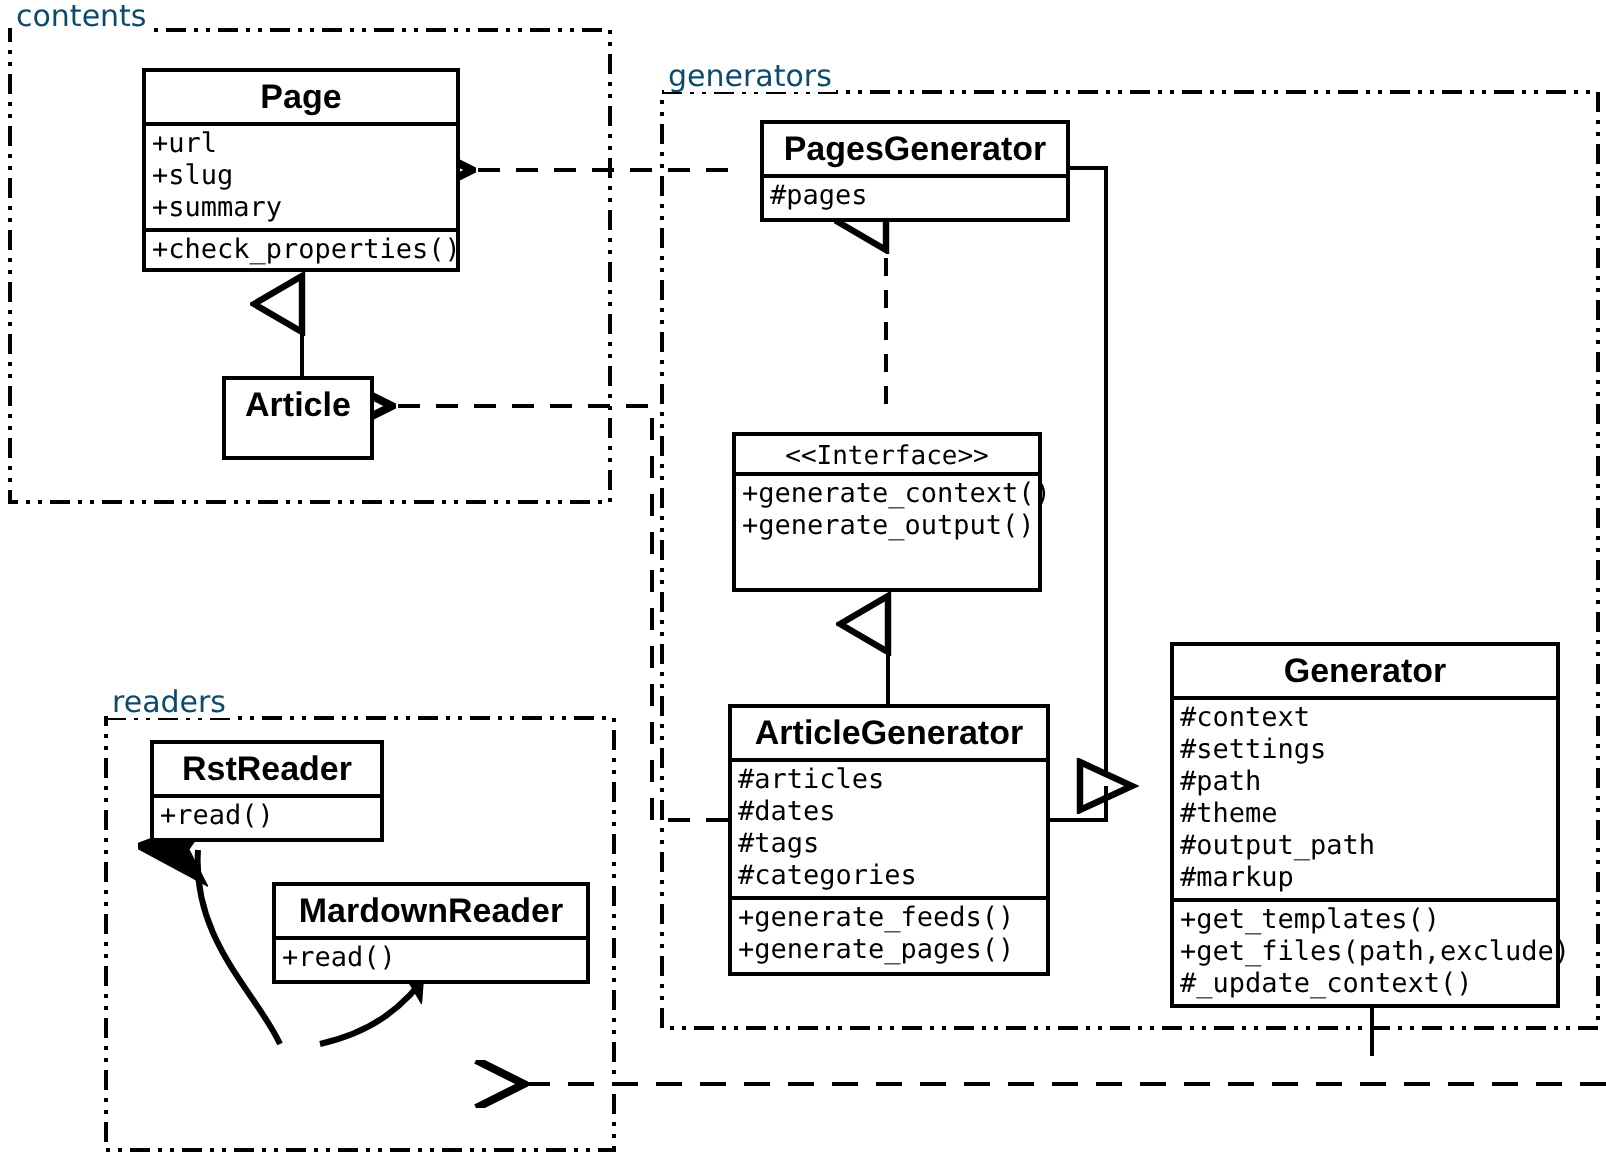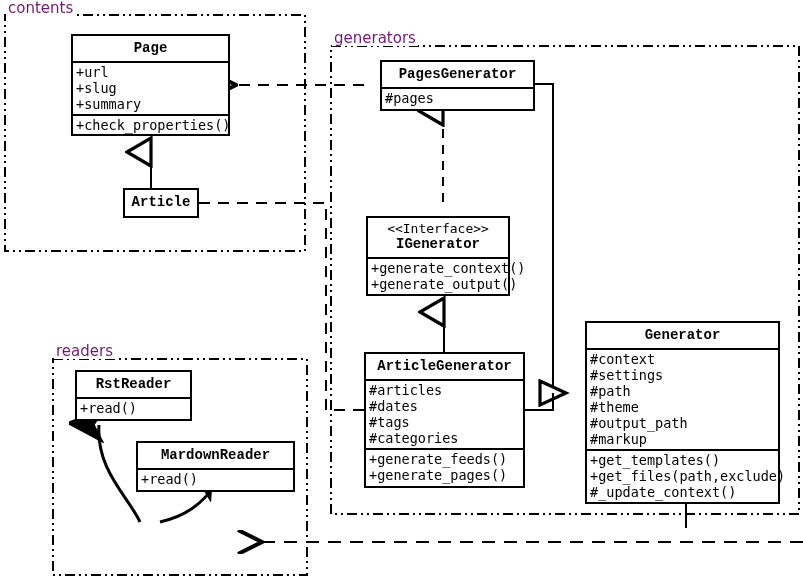--- a/index.html
+++ b/index.html
@@ -1,24 +1,24 @@
 <!DOCTYPE html>
 <html><head>
 <meta charset="utf-8">
 <style>
   html,body{margin:0;padding:0;background:#ffffff;}
   body{width:803px;height:579px;position:relative;overflow:hidden;
        font-family:"DejaVu Sans","Liberation Sans",sans-serif;color:#000;}
   #canvas{position:absolute;left:0;top:0;width:803px;height:579px;}
   svg.layer{position:absolute;left:0;top:0;width:803px;height:579px;pointer-events:none;}
   .pkg-label{position:absolute;font-size:15px;font-family:"DejaVu Sans","Liberation Sans",sans-serif;
-             color:#701a75;background:#fff;padding:0 2px;white-space:nowrap;line-height:16px;text-align:center;}
+             color:#0c4a6e;background:#fff;padding:0 2px;white-space:nowrap;line-height:16px;text-align:center;}
   .uml{position:absolute;border:2px solid #000;background:#fff;box-sizing:border-box;}
-  .uml .title{font-weight:bold;text-align:center;font-size:14px;line-height:17px;
-              padding:4px 6px;font-family:Liberation Mono, monospace;}
+  .uml .title{font-weight:bold;text-align:center;font-size:17px;line-height:17px;
+              padding:4px 6px;font-family:Liberation Sans, sans-serif;}
   .uml .stereo{text-align:center;font-size:13px;line-height:15px;padding:3px 6px 0 6px;
                font-family:"DejaVu Sans Mono","Liberation Mono",monospace;font-weight:normal;}
   .uml .title.with-stereo{padding-top:0;padding-bottom:4px;}
   .uml .sep{border-top:2px solid #000;}
   .uml .compart{padding:1px 3px 2px 3px;}
   .uml .row{font-size:13.5px;line-height:16px;white-space:nowrap;
             font-family:"DejaVu Sans Mono","Liberation Mono",monospace;}
   .uml.plain .title{font-weight:normal;font-size:13.5px;padding:7px 8px;
             font-family:"DejaVu Sans","Liberation Sans",sans-serif;}
 </style>
@@ -102,34 +102,33 @@
     <div class="compart sep">
       <div class="row">+url</div>
       <div class="row">+slug</div>
       <div class="row">+summary</div>
     </div>
     <div class="compart sep">
       <div class="row">+check_properties()</div>
     </div>
   </div>
 
-  <div class="uml" style="left:123px;top:188px;width:76px;height:30px;">
+  <div class="uml" style="left:111px;top:188px;width:76px;height:42px;">
     <div class="title" style="padding:4px 6px;">Article</div>
   </div>
 
   <div class="uml" style="left:364px;top:60px;width:155px;height:51px;margin-left:16px;">
     <div class="title">PagesGenerator</div>
     <div class="compart sep">
       <div class="row">#pages</div>
     </div>
   </div>
 
-  <div class="uml" style="left:366px;top:216px;width:144px;height:80px;">
+  <div class="uml" style="left:366px;top:216px;width:155px;height:80px;">
     <div class="stereo">&lt;&lt;Interface&gt;&gt;</div>
-    <div class="title with-stereo">IGenerator</div>
     <div class="compart sep">
       <div class="row">+generate_context()</div>
       <div class="row">+generate_output()</div>
     </div>
   </div>
 
   <div class="uml" style="left:364px;top:352px;width:161px;height:136px;">
     <div class="title">ArticleGenerator</div>
     <div class="compart sep">
       <div class="row">#articles</div>

